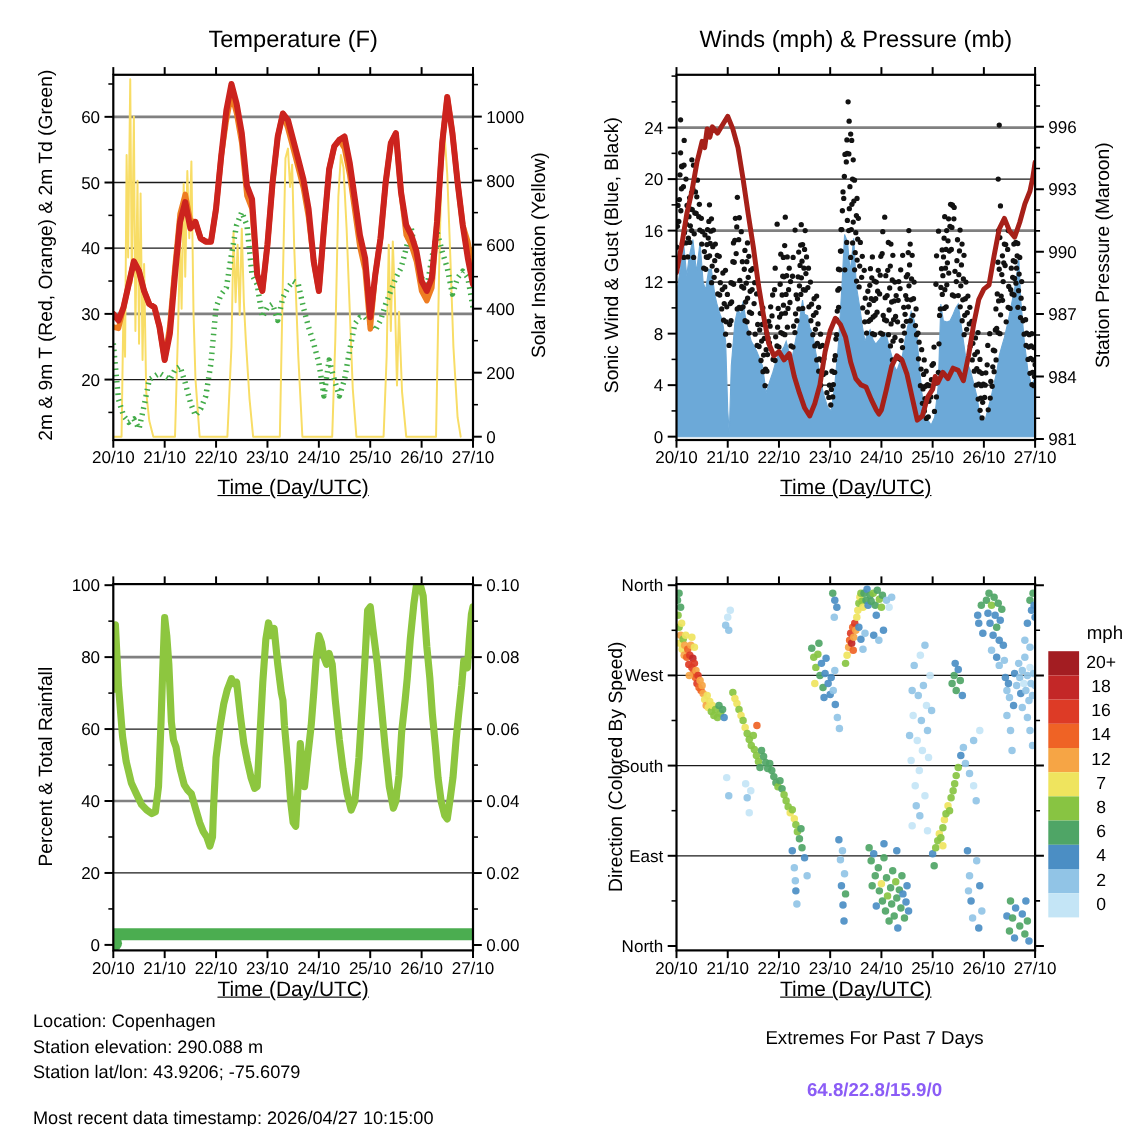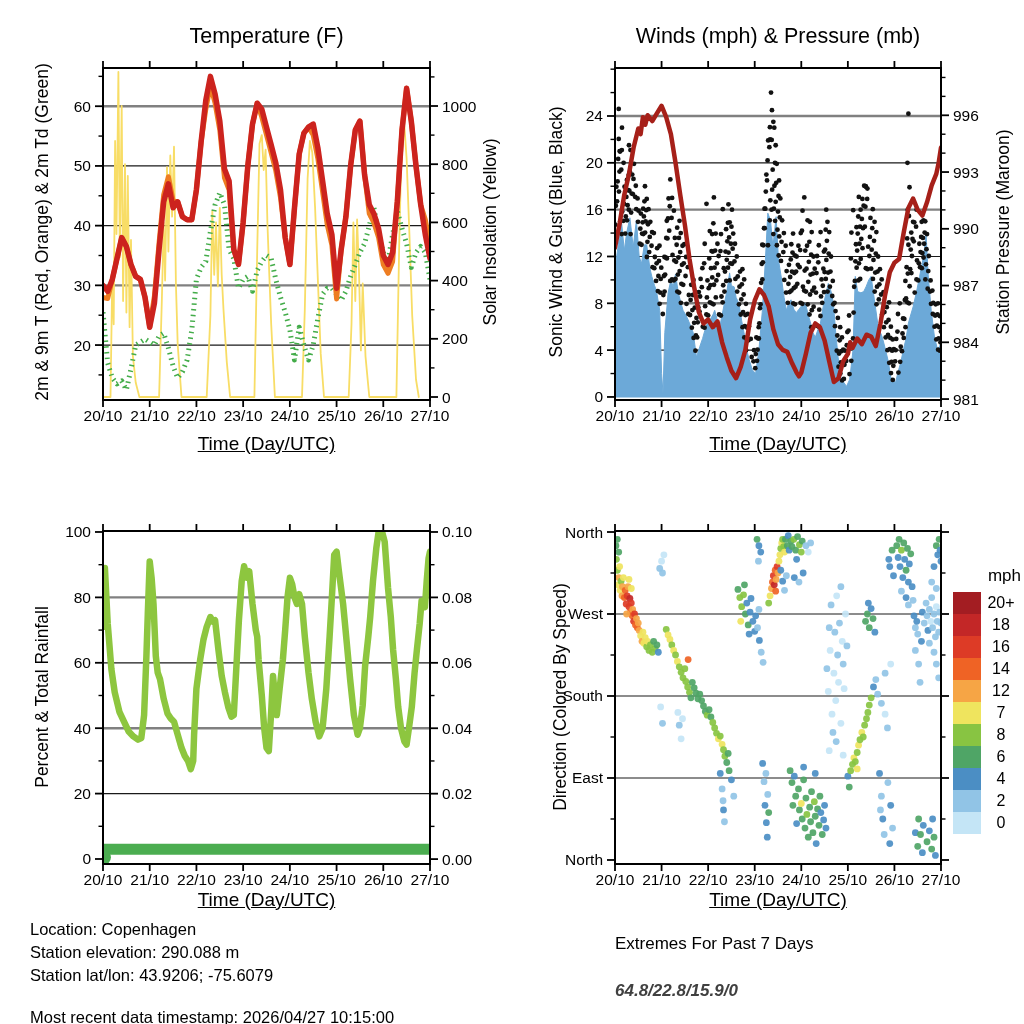--- a/index.html
+++ b/index.html
@@ -9,21 +9,21 @@
   .ttl{position:absolute;text-align:center;font-size:21.5px;white-space:nowrap;}
   .xlab{position:absolute;text-align:center;font-size:19px;white-space:nowrap;text-decoration:underline;}
   .ylab{position:absolute;transform:translate(-50%,-50%) rotate(-90deg);
         font-size:17.5px;white-space:nowrap;}
   .cb-wrap{position:absolute;left:953px;top:592px;}
   .cb-row{display:flex;align-items:center;height:22px;}
   .cb-sw{width:28px;height:22px;}
   .cb-lb{width:40px;text-align:center;font-size:16px;line-height:22px;}
   .cb-title{position:absolute;left:953px;top:566px;width:68px;text-align:right;font-size:17px;}
   .foot{position:absolute;left:30px;font-size:16.5px;white-space:nowrap;}
-  .ext{position:absolute;left:615px;width:360px;text-align:left;font-size:17px;white-space:nowrap;}
+  .ext{position:absolute;left:615px;width:360px;text-align:center;font-size:17px;white-space:nowrap;}
   .ext-val{font-weight:bold;}
 </style>
 </head>
 <body>
 
 <div class="page">
   <svg class="canvas" id="chart-canvas" viewBox="0 0 1024 1024">
       <g>
         <clipPath id="clip0">
           <rect x="103" y="68" width="327" height="332"></rect>
@@ -1338,14 +1338,14 @@
         <div class="cb-lb">0</div>
       </div>
     </div>
 
   <div class="foot" style="top:920px">Location: Copenhagen</div>
   <div class="foot" style="top:943px">Station elevation: 290.088 m</div>
   <div class="foot" style="top:966px">Station lat/lon: 43.9206; -75.6079</div>
   <div class="foot" style="top:1008px">Most recent data timestamp: 2026/04/27 10:15:00</div>
 
   <div class="ext" style="top:934px">Extremes For Past 7 Days</div>
-  <div class="ext ext-val" style="top: 981px; color: #404040; font-style: italic;" id="extremes-values">64.8/22.8/15.9/0</div>
+  <div class="ext ext-val" style="top: 981px; color: #8b5cf6;" id="extremes-values">64.8/22.8/15.9/0</div>
 </div>
 
 </body></html>

